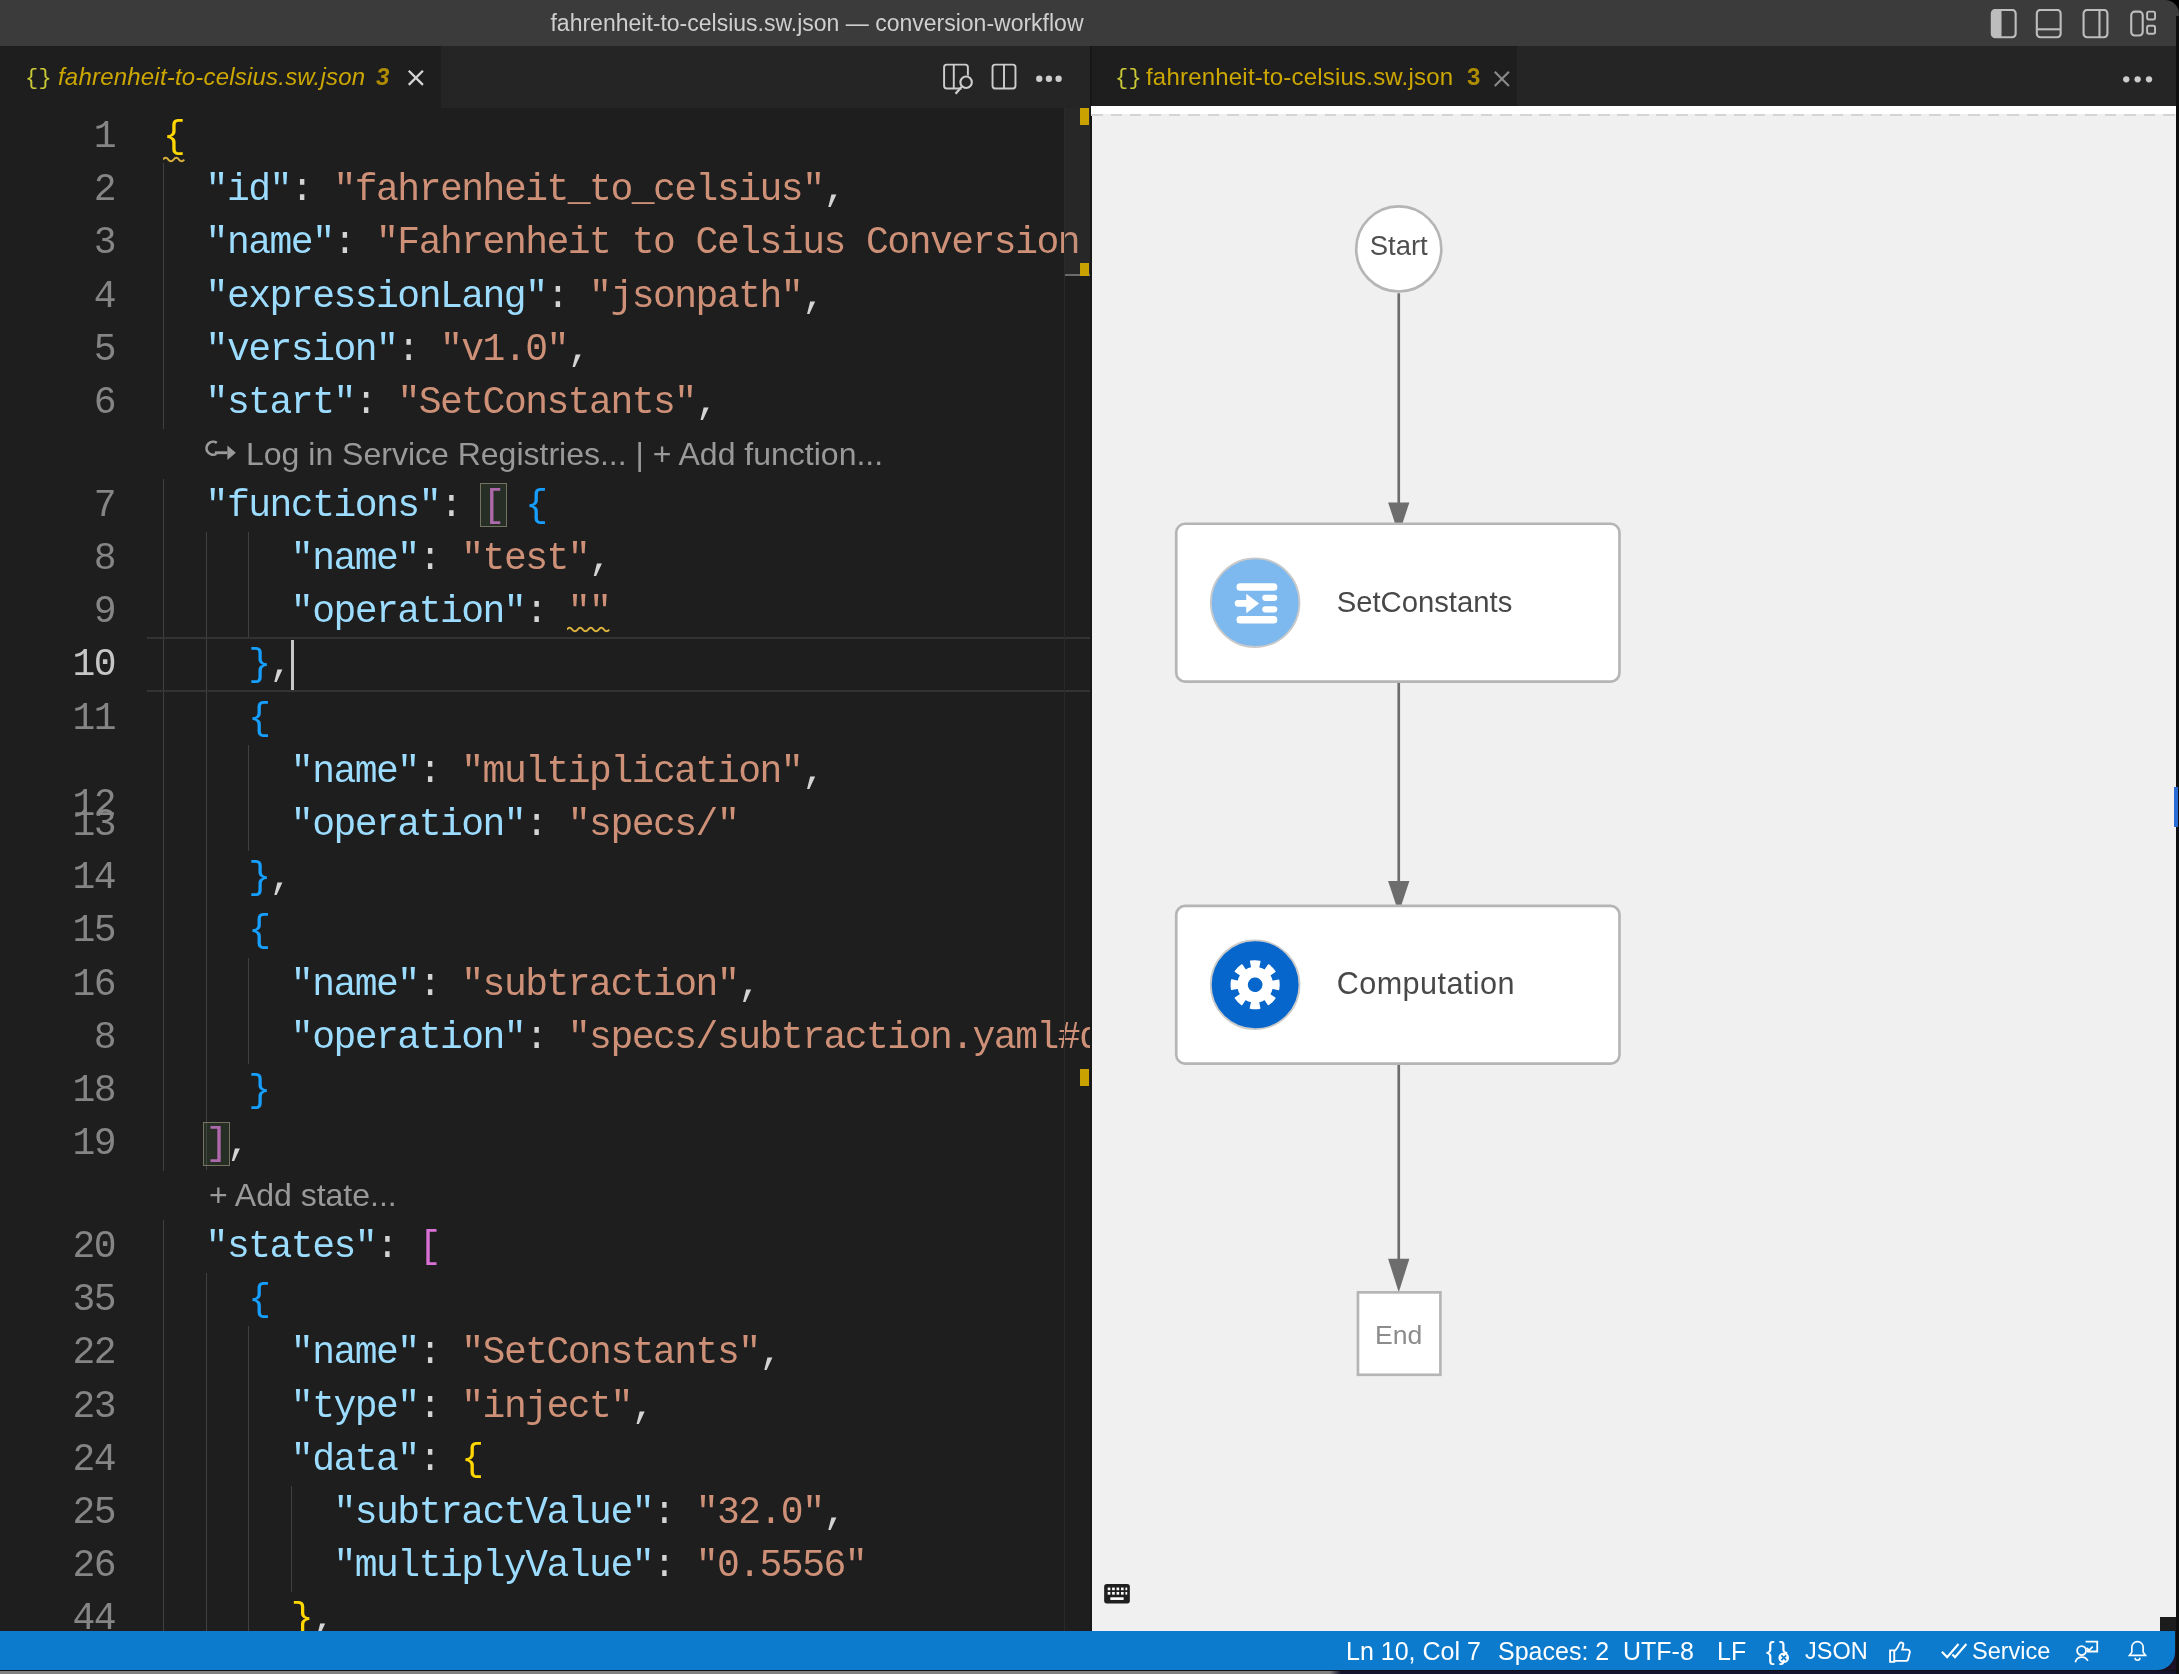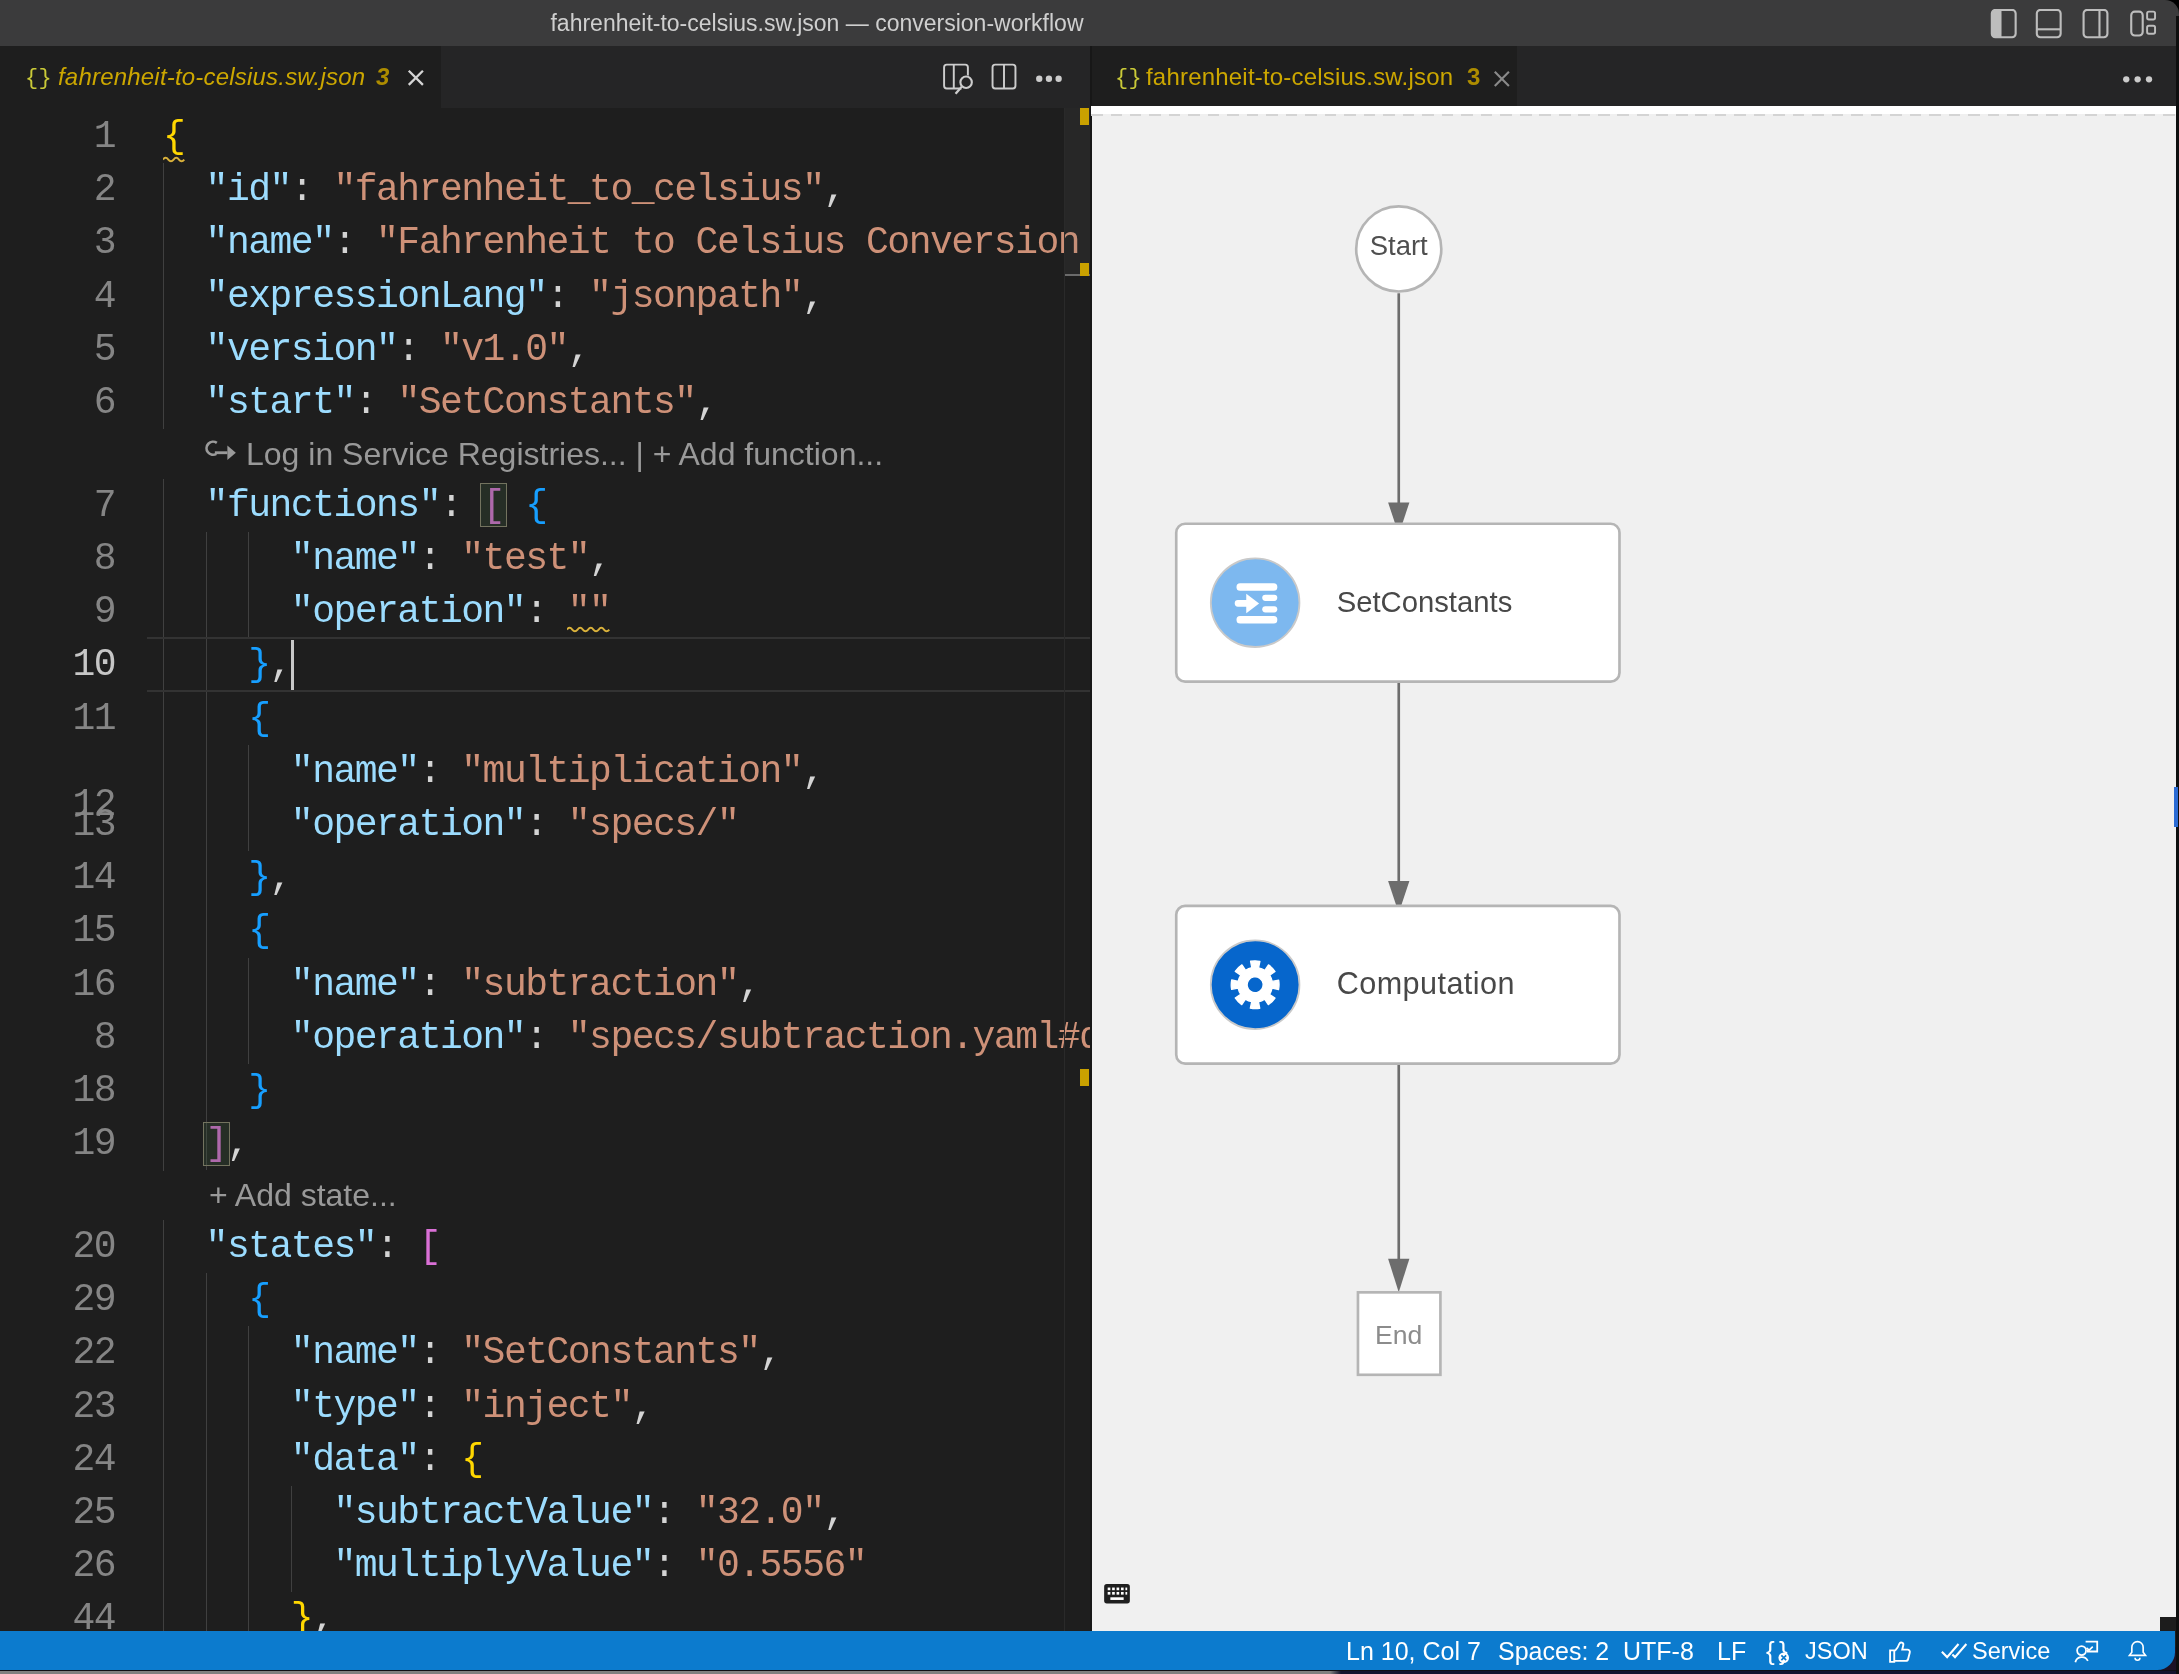--- a/index.html
+++ b/index.html
@@ -155,21 +155,21 @@
 <div class="num" style="top:958px">16</div>
 <div class="code" style="top:958px">      <span style="color:#9CDCFE">"name"</span><span style="color:#D4D4D4">:</span> <span style="color:#CE9178">"subtraction"</span><span style="color:#D4D4D4">,</span></div>
 <div class="num" style="top:1011px">8</div>
 <div class="code" style="top:1011px">      <span style="color:#9CDCFE">"operation"</span><span style="color:#D4D4D4">:</span> <span style="color:#CE9178">"specs/subtraction.yaml#doSubtraction"</span></div>
 <div class="num" style="top:1064px">18</div>
 <div class="code" style="top:1064px">    <span style="color:#179FFF">}</span></div>
 <div class="num" style="top:1117px">19</div>
 <div class="code" style="top:1117px">  <span class="bm" style="color:#DA70D6">]</span><span style="color:#D4D4D4">,</span></div>
 <div class="num" style="top:1220px">20</div>
 <div class="code" style="top:1220px">  <span style="color:#9CDCFE">"states"</span><span style="color:#D4D4D4">:</span> <span style="color:#DA70D6">[</span></div>
-<div class="num" style="top:1273px">29</div>
+<div class="num" style="top:1273px">35</div>
 <div class="code" style="top:1273px">    <span style="color:#179FFF">{</span></div>
 <div class="num" style="top:1326px">22</div>
 <div class="code" style="top:1326px">      <span style="color:#9CDCFE">"name"</span><span style="color:#D4D4D4">:</span> <span style="color:#CE9178">"SetConstants"</span><span style="color:#D4D4D4">,</span></div>
 <div class="num" style="top:1380px">23</div>
 <div class="code" style="top:1380px">      <span style="color:#9CDCFE">"type"</span><span style="color:#D4D4D4">:</span> <span style="color:#CE9178">"inject"</span><span style="color:#D4D4D4">,</span></div>
 <div class="num" style="top:1433px">24</div>
 <div class="code" style="top:1433px">      <span style="color:#9CDCFE">"data"</span><span style="color:#D4D4D4">:</span> <span style="color:#FFD700">{</span></div>
 <div class="num" style="top:1486px">25</div>
 <div class="code" style="top:1486px">        <span style="color:#9CDCFE">"subtractValue"</span><span style="color:#D4D4D4">:</span> <span style="color:#CE9178">"32.0"</span><span style="color:#D4D4D4">,</span></div>
 <div class="num" style="top:1539px">26</div>

